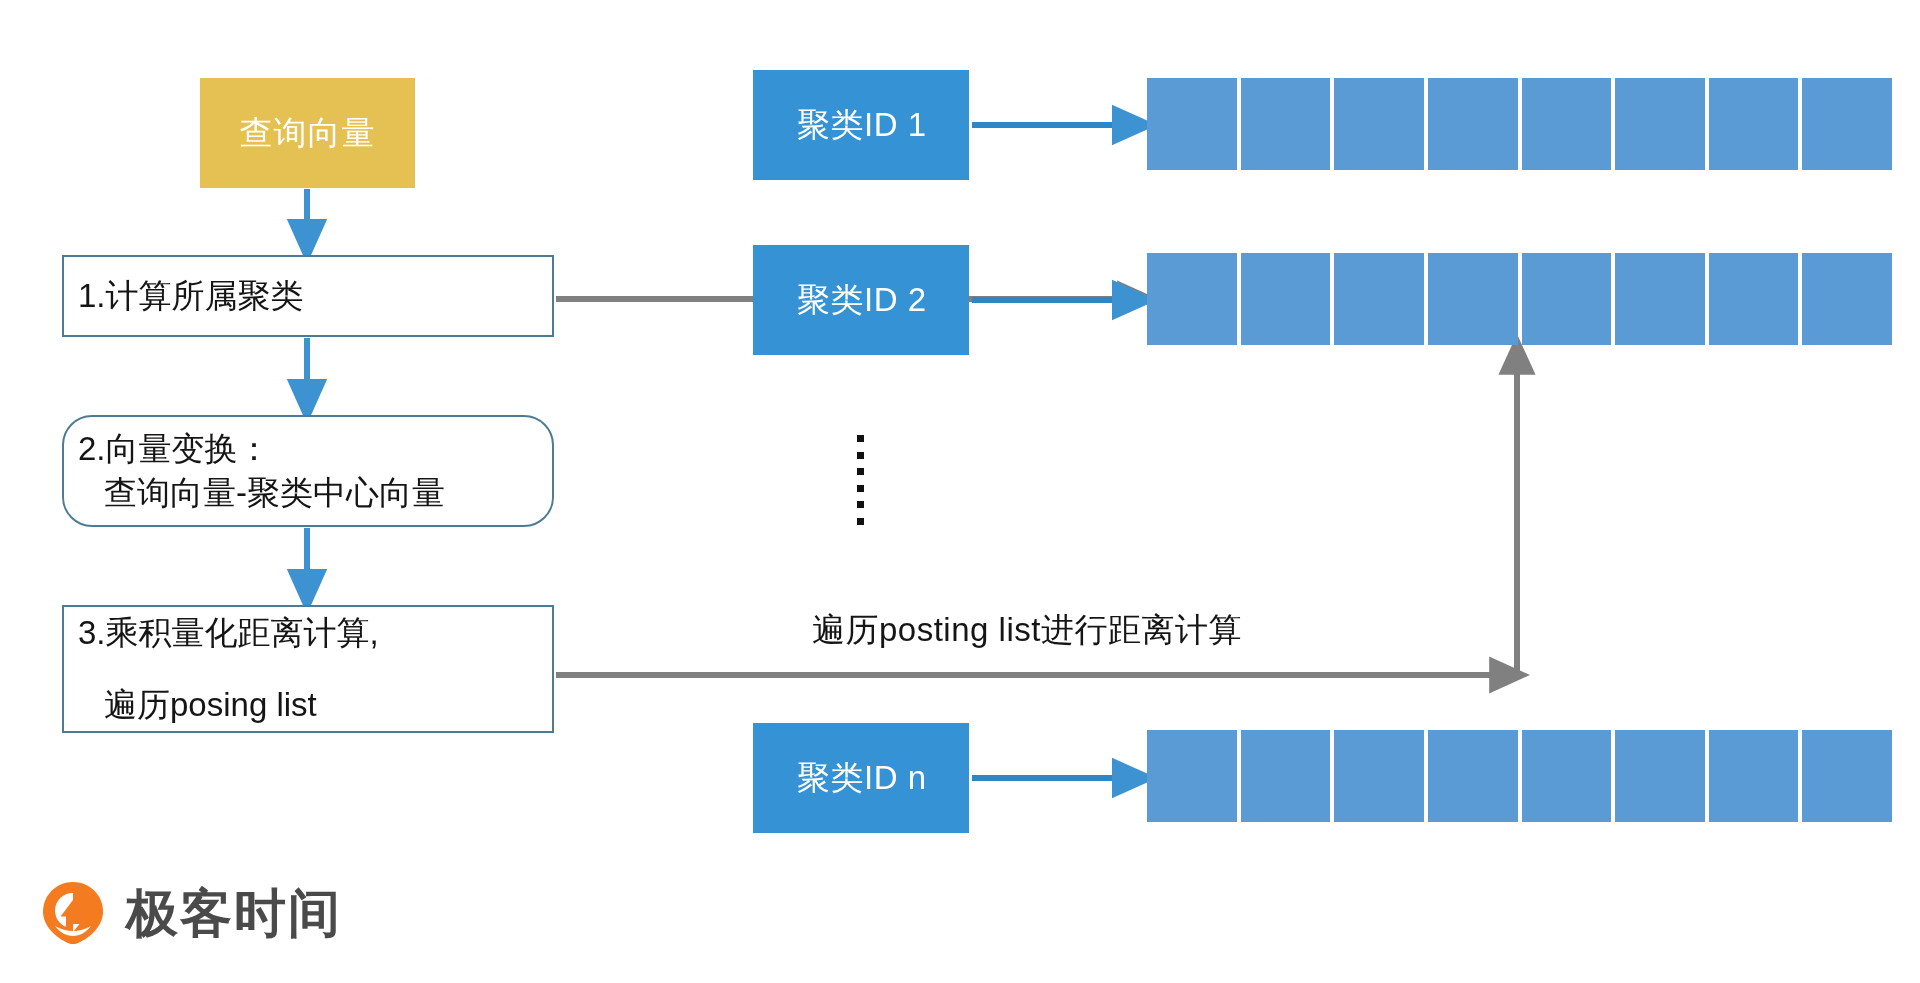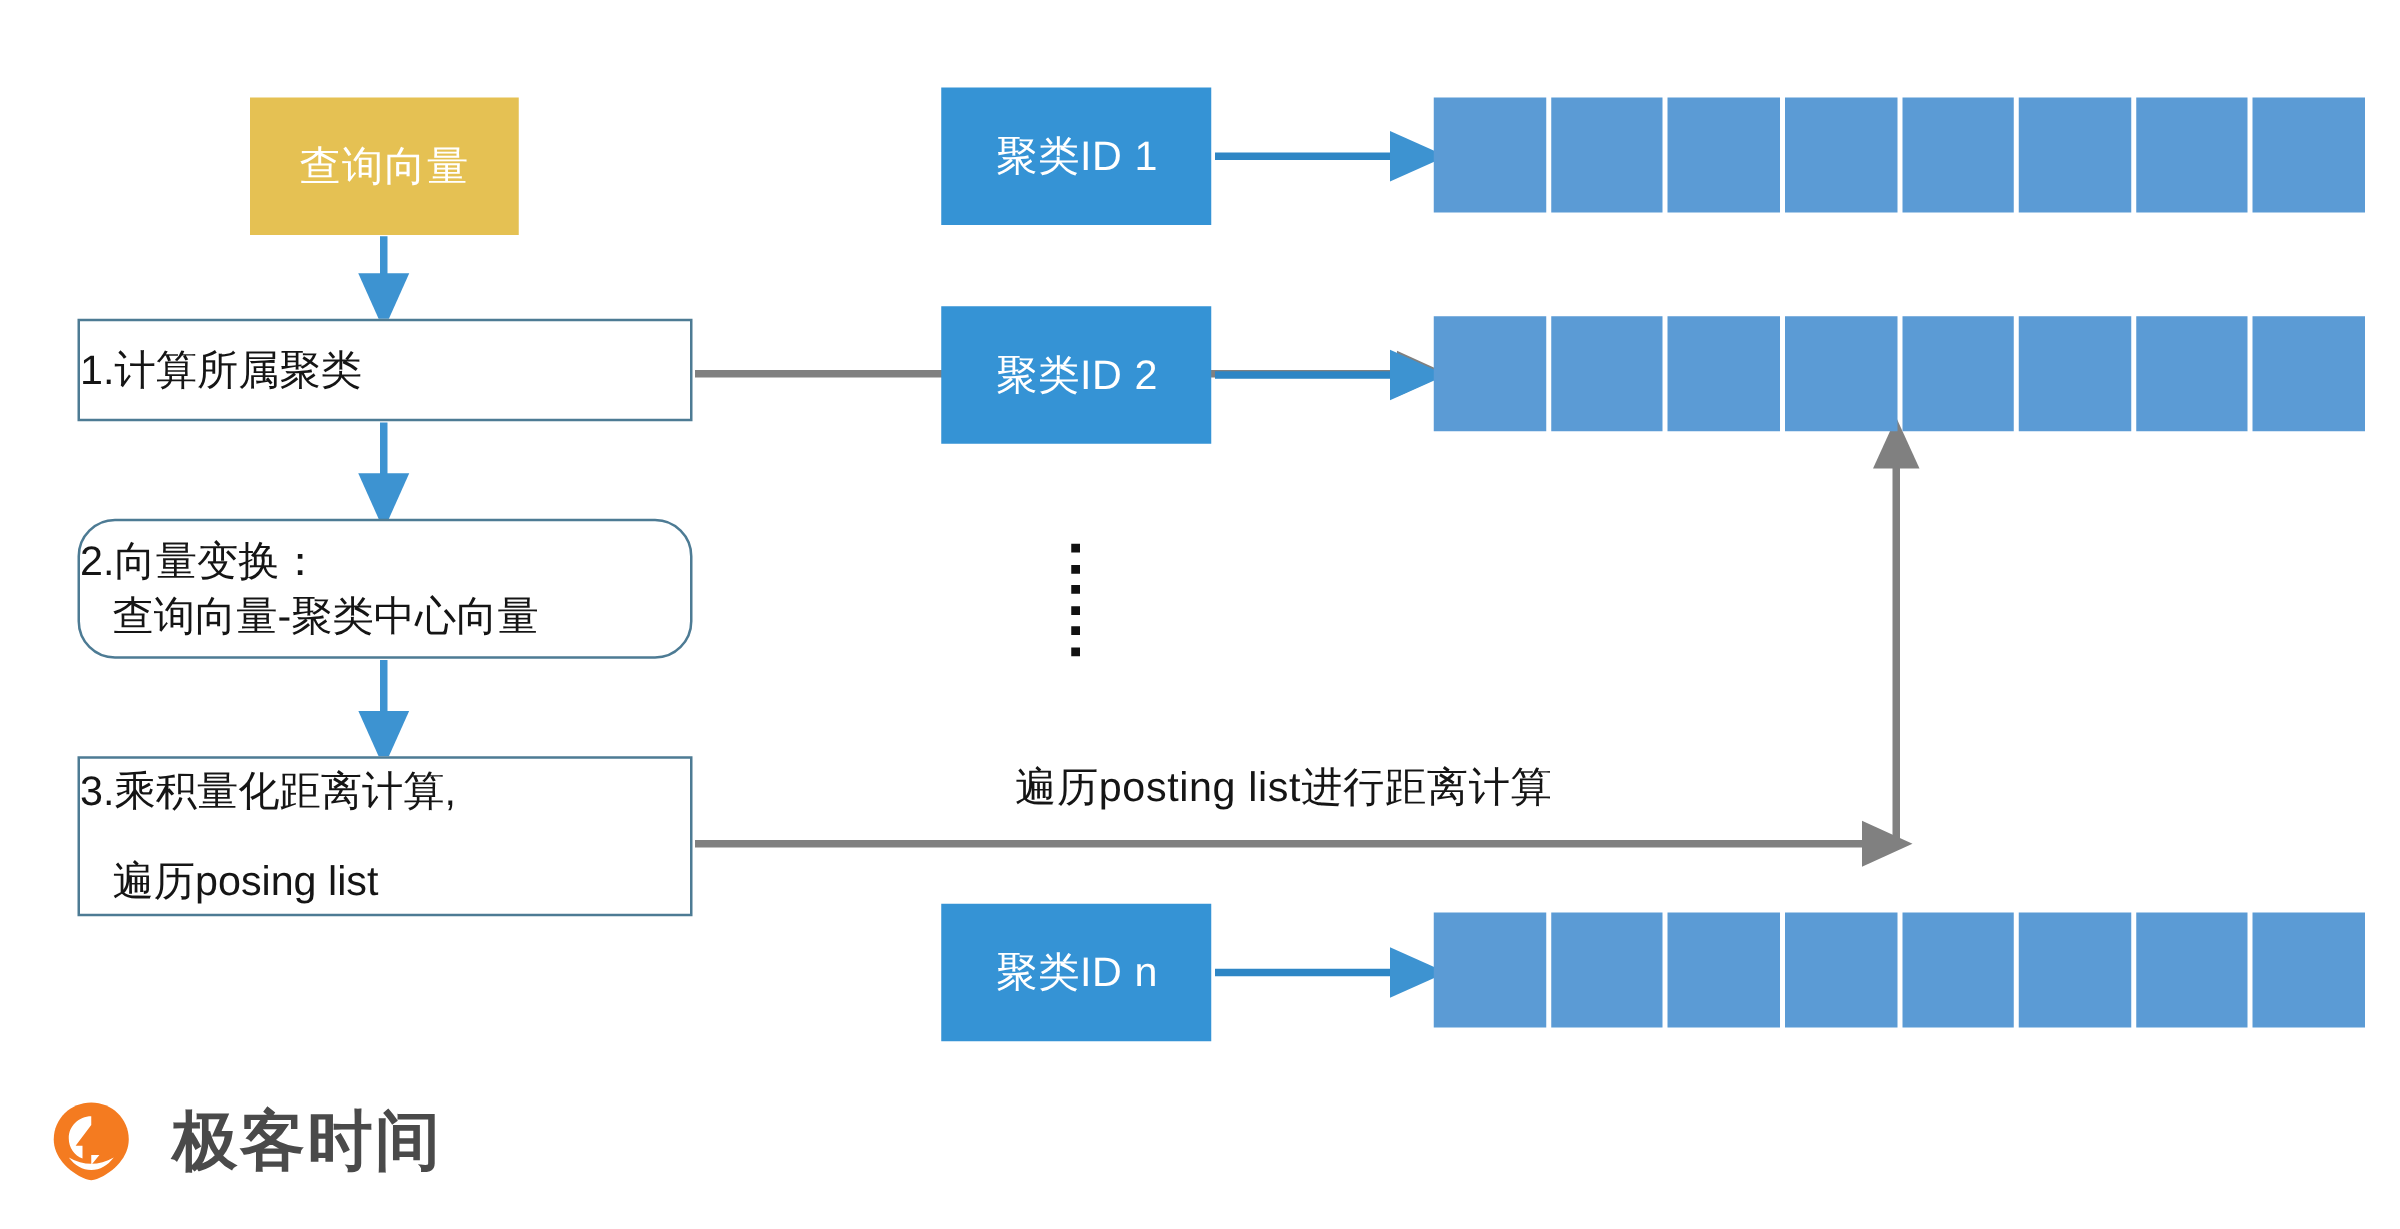--- a/index.html
+++ b/index.html
@@ -46,21 +46,21 @@
 
   .step-box {
     position: absolute;
     left: 62px;
     background: #ffffff;
     border: 2px solid #4d7b94;
     box-sizing: border-box;
     display: flex;
     flex-direction: column;
     justify-content: center;
-    padding-left: 0;
+    padding-left: 14px;
     color: #151515;
     font-size: 33px;
     line-height: 1.32;
   }
   .step-box .line2 { padding-left: 26px; }
 
   #step-1 { top: 255px; width: 492px; height: 82px; }
   #step-2 { top: 415px; width: 492px; height: 112px; border-radius: 30px; }
   #step-3 { top: 605px; width: 492px; height: 128px; gap: 28px; }
 
@@ -130,21 +130,21 @@
     letter-spacing: 0.5px;
   }
 
   
   #logo {
     position: absolute;
     left: 40px;
     top: 880px;
     display: flex;
     align-items: center;
-    gap: 32px;
+    gap: 20px;
   }
   #logo .mark {
     width: 66px;
     height: 66px;
     position: relative;
   }
   #logo .wordmark {
     font-size: 52px;
     font-weight: bold;
     color: #4a4a4a;

